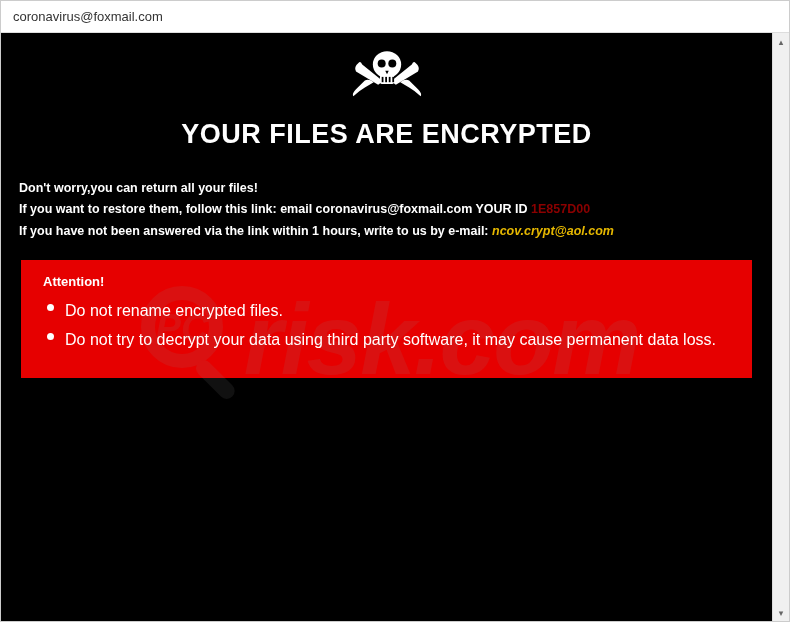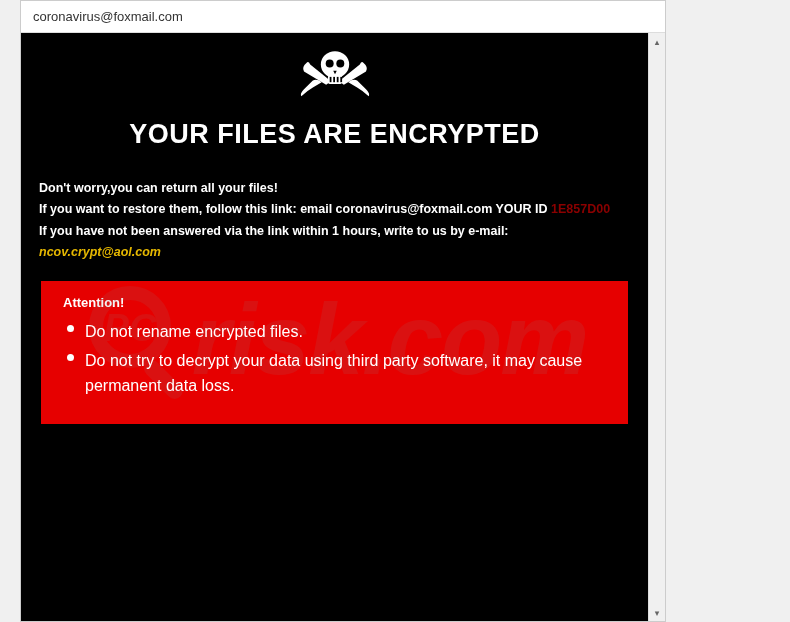--- a/index.html
+++ b/index.html
@@ -5,27 +5,26 @@
     * { margin: 0; padding: 0; box-sizing: border-box; }
     body {
       width: 790px;
       height: 622px;
       font-family: Arial, sans-serif;
       background: #f0f0f0;
       overflow: hidden;
       position: relative;
     }
     .window {
-      width: 646px;
+      width: 790px;
       height: 622px;
       background: #fff;
       border: 1px solid #ccc;
       display: flex;
       flex-direction: column;
-      margin-left: 20px;
     }
     .titlebar {
       height: 32px;
       background: #fff;
       border-bottom: 1px solid #ddd;
       display: flex;
       align-items: center;
       padding: 0 12px;
       font-size: 13px;
       color: #333;

